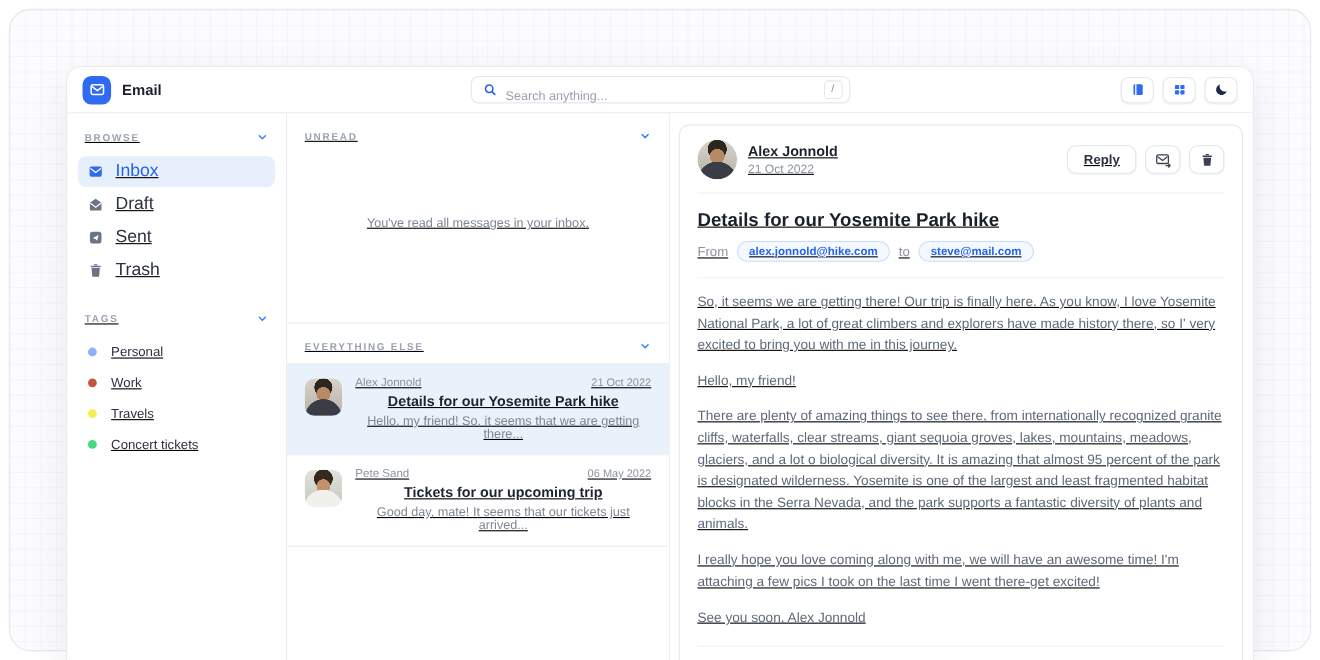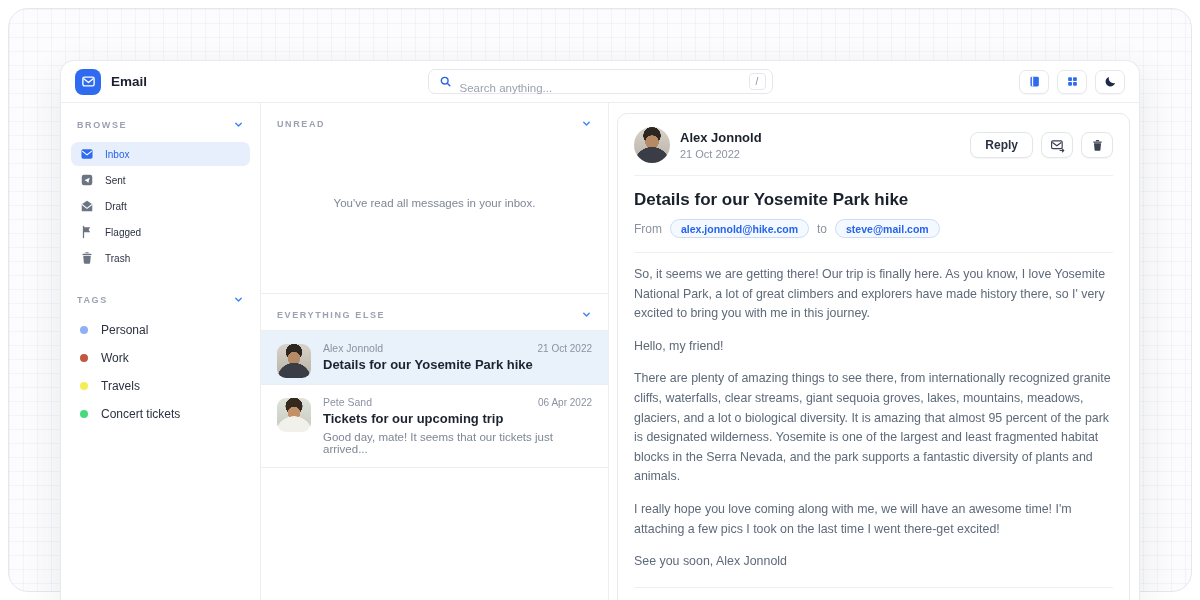--- a/index.html
+++ b/index.html
@@ -23,38 +23,38 @@
   .hdr-center { flex:1; display:flex; justify-content:center; }
   .search { display:flex; align-items:center; gap:8px; width:345px; height:25px;
     border:1px solid #e5e7ec; border-radius:7px; padding:0 6px 0 10px; background:#fff; }
   .search-ph { flex:1; font-size:11.5px; color:#9aa2b0;margin-top:12px; }
   .kbd { width:17px; height:17px; border:1px solid #e5e7ec; border-radius:4px; font-size:10px;
     color:#8b93a1; display:flex; align-items:center; justify-content:center; background:#fff; }
   .hdr-right { width:330px; display:flex; justify-content:flex-end; gap:8px; }
   .icon-btn { width:30px; height:24px; border:1px solid #e6e8ed; border-radius:7px; background:#fff;
     display:flex; align-items:center; justify-content:center; box-shadow:0 1px 1px rgba(20,30,60,.04); }
 
-  .cols { display:flex; height:calc(100% - 42px); }
+  .cols { display:flex; height:calc(100% - 42px);text-decoration:underline; }
 
   
   .sidebar { width:200px; border-right:1px solid #ecedf1; padding:14px 10px; }
   .sec-head { display:flex; align-items:center; justify-content:space-between; padding:2px 6px; }
   .sec-label { font-size:9px; font-weight:700; letter-spacing:1.6px; color:#9aa2b1; }
   .nav { margin-top:10px; display:flex; flex-direction:column; gap:2px; }
   .nav-item { display:flex; align-items:center; gap:11px; padding:5px 9px; border-radius:7px;
-    font-size:10px; font-weight:500; color:#2a3140; }
+    font-size:16px; font-weight:500; color:#2a3140; }
   .nav-item .ic { color:#6b7483; display:flex; }
   .nav-item.active { background:#e7eefc; color:#2563eb; }
   .nav-item.active .ic { color:#2e6bf0; }
   .tags-head { margin-top:22px; }
   .tag-item { display:flex; align-items:center; gap:13px; padding:6px 9px; font-size:12px; color:#2a3140; }
   .dot { width:8px; height:8px; border-radius:50%; }
 
   
-  .maillist { width:348px; border-right:1px solid #ecedf1; display:flex; flex-direction:column; }
+  .maillist { width:348px; border-right:1px solid #ecedf1; display:flex; flex-direction:column;text-align:center; }
   .list-sec { display:flex; align-items:center; justify-content:space-between; padding:15px 16px 10px; }
   .unread-body { height:128px; display:flex; align-items:center; justify-content:center; }
   .empty-msg { font-size:11.5px; color:#7d8795; }
   .else-sec { border-top:1px solid #ecedf1; margin-top:26px; }
   .mail-item { padding:11px 16px 12px; border-top:1px solid #ecedf1; position:relative; }
   .mail-item.selected { background:#e9f1fb; }
   .mail-item:last-of-type { border-bottom:1px solid #ecedf1; }
   .avatar { width:34px; height:34px; border-radius:9px; position:absolute; left:16px; top:13px; }
   .mi-body { margin-left:46px; }
   .mi-top { display:flex; justify-content:space-between; align-items:baseline; }
@@ -180,43 +180,34 @@
               <svg width="14" height="14" viewBox="0 0 24 24">
                   <rect x="2.5" y="4" width="19" height="16" rx="3" fill="currentColor"></rect>
                   <path d="M4.5 7.5l7.5 6 7.5-6" stroke="#fff" stroke-width="2" fill="none" stroke-linecap="round" stroke-linejoin="round"></path>
                 </svg>
             </span>
             <span>Inbox</span>
           </div>
           <div class="nav-item">
             <span class="ic">
               <svg width="14" height="14" viewBox="0 0 24 24">
-                  <rect x="3" y="3" width="18" height="18" rx="4" fill="currentColor"></rect>
-                  <path d="M7.5 12.5l9-4.5-2.3 9-2.6-2.8-4.1-1.7z" fill="#fff"></path>
-                </svg>
-            </span>
-            <span>Sent</span>
+                  <path d="M12 3l9 6.2V20a1 1 0 0 1-1 1H4a1 1 0 0 1-1-1V9.2L12 3z" fill="currentColor"></path>
+                  <path d="M3.5 9.5l8.5 6.5 8.5-6.5" stroke="#fff" stroke-width="1.8" fill="none"></path>
+                </svg>
+            </span>
+            <span>Draft</span>
           </div>
           <div class="nav-item">
             <span class="ic">
               <svg width="14" height="14" viewBox="0 0 24 24">
-                  <path d="M12 3l9 6.2V20a1 1 0 0 1-1 1H4a1 1 0 0 1-1-1V9.2L12 3z" fill="currentColor"></path>
-                  <path d="M3.5 9.5l8.5 6.5 8.5-6.5" stroke="#fff" stroke-width="1.8" fill="none"></path>
-                </svg>
-            </span>
-            <span>Draft</span>
-          </div>
-          <div class="nav-item">
-            <span class="ic">
-              <svg width="14" height="14" viewBox="0 0 24 24">
-                  <path d="M6 2.5v19" stroke="currentColor" stroke-width="2.2" stroke-linecap="round"></path>
-                  <path d="M6 4h11.5l-2.8 4.2 2.8 4.3H6z" fill="currentColor"></path>
-                </svg>
-            </span>
-            <span>Flagged</span>
+                  <rect x="3" y="3" width="18" height="18" rx="4" fill="currentColor"></rect>
+                  <path d="M7.5 12.5l9-4.5-2.3 9-2.6-2.8-4.1-1.7z" fill="#fff"></path>
+                </svg>
+            </span>
+            <span>Sent</span>
           </div>
           <div class="nav-item">
             <span class="ic">
               <svg width="14" height="14" viewBox="0 0 24 24">
                   <rect x="4" y="4.5" width="16" height="2.2" rx="1.1" fill="currentColor"></rect>
                   <rect x="9" y="2" width="6" height="2" rx="1" fill="currentColor"></rect>
                   <path d="M5.5 8h13l-1.1 12.3a1.5 1.5 0 0 1-1.5 1.4H8.1a1.5 1.5 0 0 1-1.5-1.4L5.5 8z" fill="currentColor"></path>
                 </svg>
             </span>
             <span>Trash</span>
@@ -275,29 +266,30 @@
           </div>
 
           <div class="mail-item selected">
             <div class="avatar av-alex"></div>
             <div class="mi-body">
               <div class="mi-top">
                 <span class="mi-sender">Alex Jonnold</span>
                 <span class="mi-date">21 Oct 2022</span>
               </div>
               <div class="mi-subject">Details for our Yosemite Park hike</div>
+              <div class="mi-snippet">Hello, my friend! So, it seems that we are getting there...</div>
             </div>
           </div>
 
           <div class="mail-item">
             <div class="avatar av-pete"></div>
             <div class="mi-body">
               <div class="mi-top">
                 <span class="mi-sender">Pete Sand</span>
-                <span class="mi-date">06 Apr 2022</span>
+                <span class="mi-date">06 May 2022</span>
               </div>
               <div class="mi-subject">Tickets for our upcoming trip</div>
               <div class="mi-snippet">Good day, mate! It seems that our tickets just arrived...</div>
             </div>
           </div>
 
         </div>
       </section>
 
       <section class="detail-wrap">

